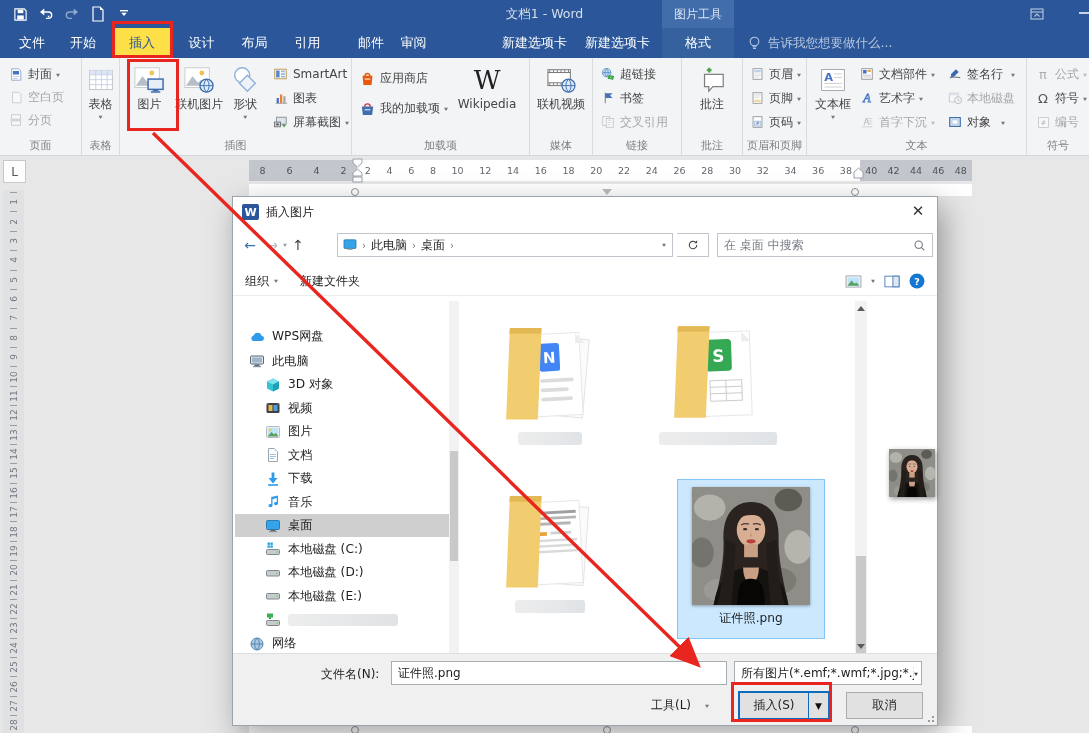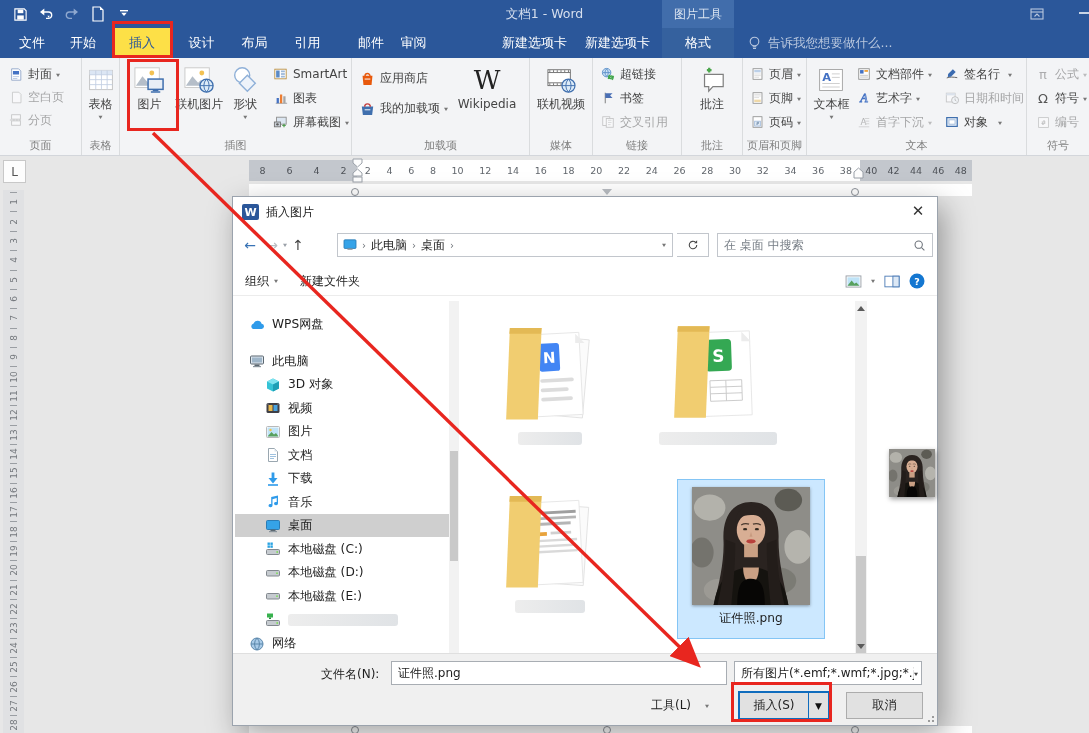--- a/index.html
+++ b/index.html
@@ -577,21 +577,21 @@
           </div>
           <div class="rs dis">
             <span class="ri">
                 <svg width="14" height="14" viewBox="0 0 16 16">
                   <rect x="1.5" y="2.5" width="10" height="10" fill="#fff" stroke="#8b8b8b"></rect>
                   <rect x="1.5" y="2.5" width="10" height="2.5" fill="#c0cde0"></rect>
                   <circle cx="11.5" cy="10.5" r="4" fill="#eef2f7" stroke="#777"></circle>
                   <path d="M11.5,8.5 v2 l1.5,1" stroke="#777" fill="none"></path>
                 </svg>
               </span>
-            <span>日期和时间</span>
+            <span>本地磁盘</span>
           </div>
           <div class="rs">
             <span class="ri">
                 <svg width="14" height="14" viewBox="0 0 16 16">
                   <rect x="2" y="3" width="12" height="10" fill="#eaf1f9" stroke="#3f6fae" stroke-width="1.4"></rect>
                   <rect x="4.5" y="5.5" width="7" height="5" fill="#fff" stroke="#9db8d9"></rect>
                 </svg>
               </span>
             <span>对象</span>
               <span class="ca" style="margin-left:6px">▾</span>
@@ -812,21 +812,21 @@
         <span>
             <svg width="16" height="16" viewBox="0 0 16 16">
               <circle cx="8" cy="8" r="7.5" fill="#1477d1"></circle>
               <text x="8" y="11.5" font-size="9.5" fill="#fff" font-weight="bold" text-anchor="middle">?</text>
             </svg>
           </span>
       </div>
     </div>
 
     <div class="side" id="side-host">
-        <div class="side-item" style="top: 12px; padding-left: 14px;">
+        <div class="side-item" style="top: 24px; padding-left: 14px;">
     <span class="si">
             <svg width="16" height="16" viewBox="0 0 16 16">
               <path d="M4,12 h8.2 a2.6,2.6 0 0 0 .4,-5.2 A4.2,4.2 0 0 0 4.6,6.4 A3,3 0 0 0 4,12Z" fill="#2f9bea"></path>
             </svg>
           </span>
     <span class="side-label">WPS网盘</span>
   </div>
         <div class="side-item" style="top: 48.5px; padding-left: 14px;">
     <span class="si">
             <svg width="16" height="16" viewBox="0 0 16 16">

